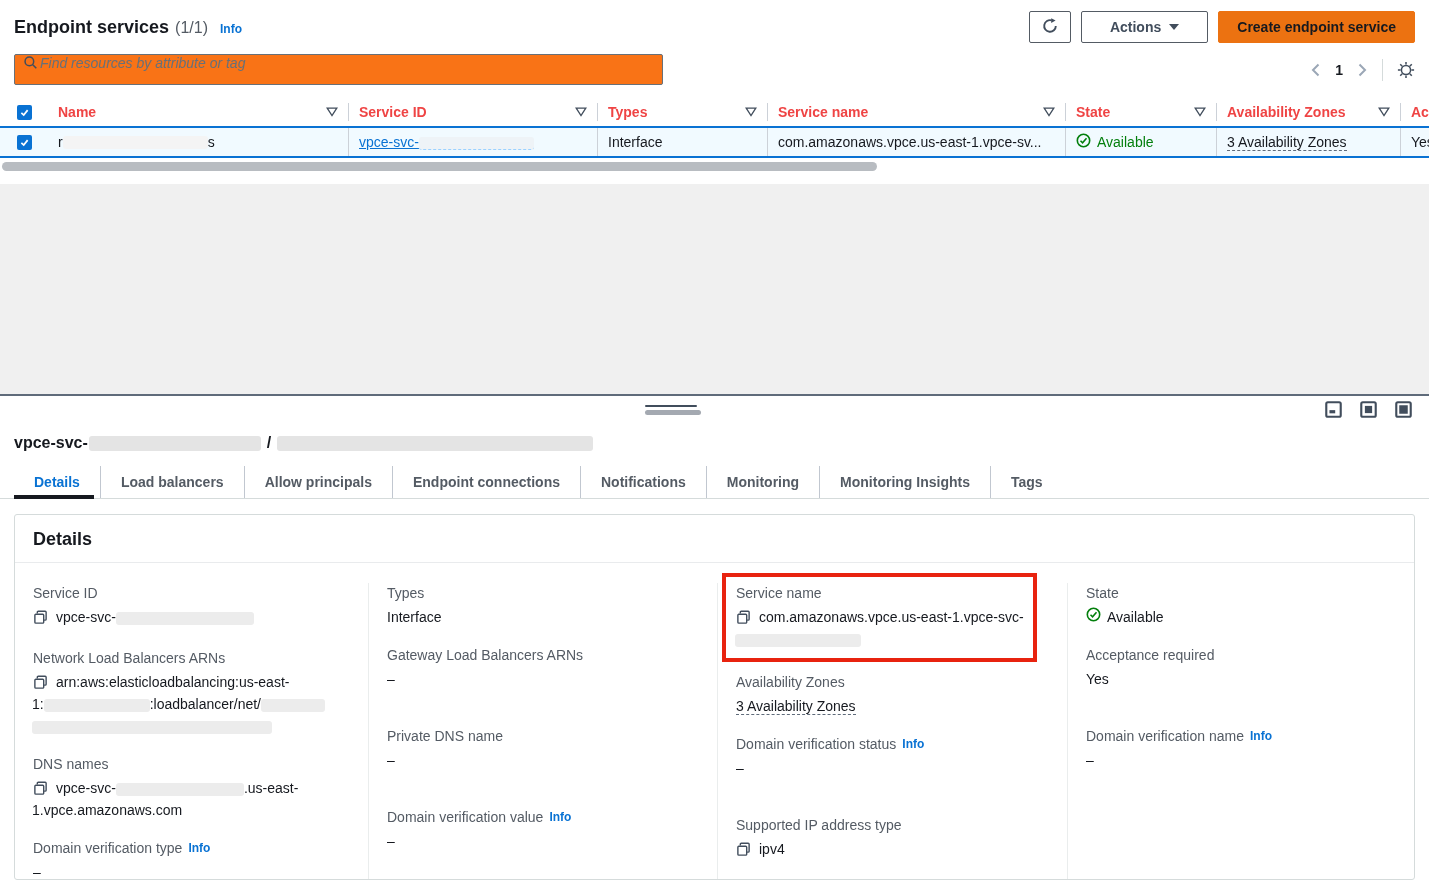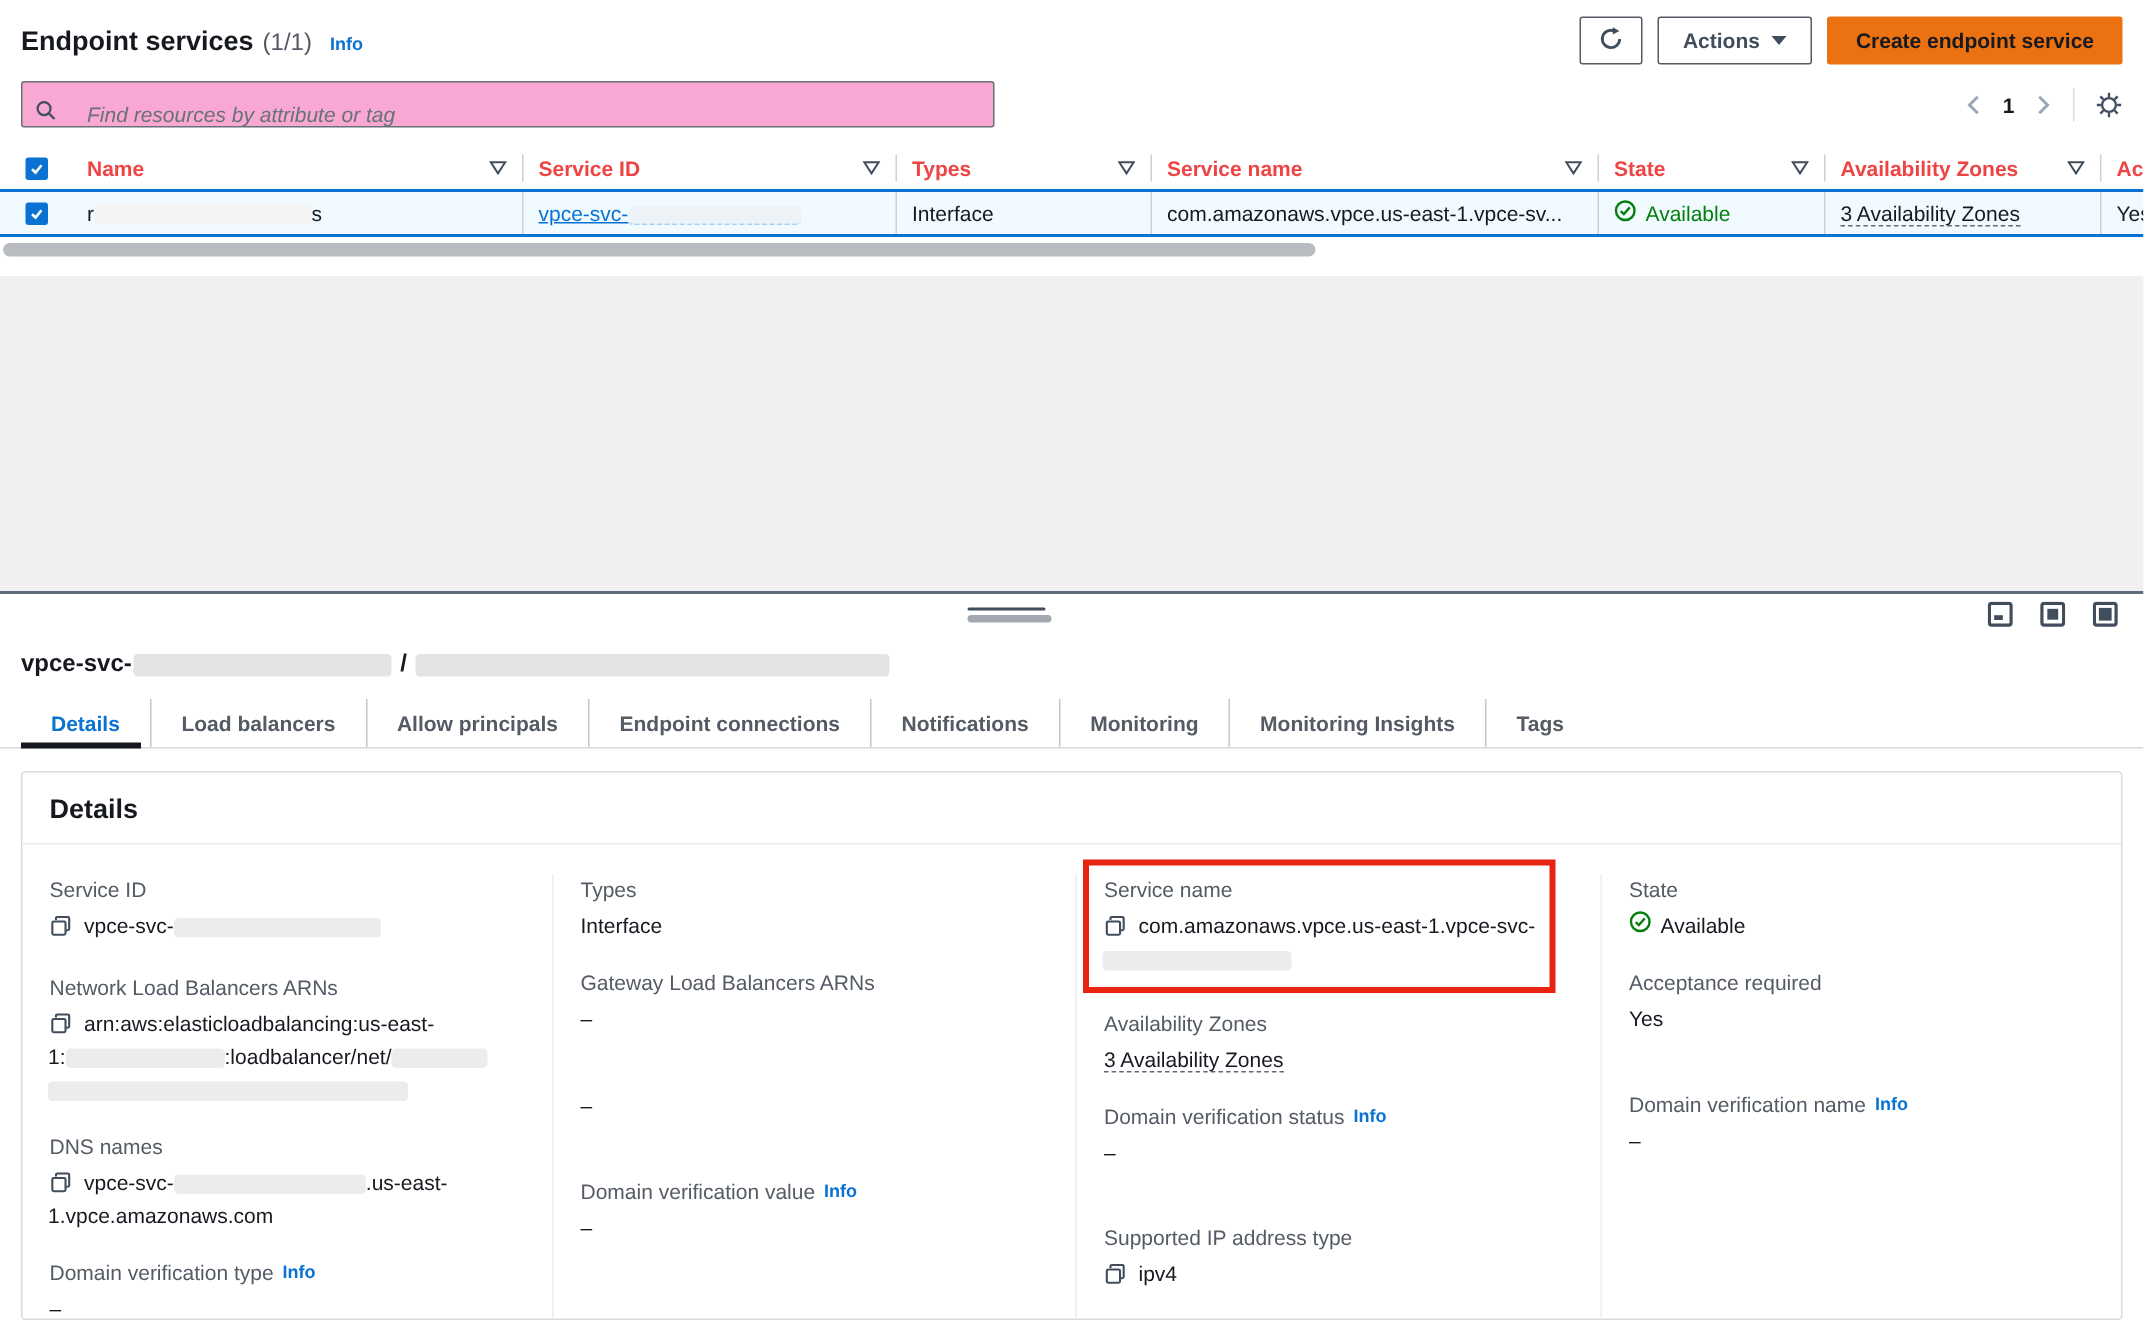--- a/index.html
+++ b/index.html
@@ -11,28 +11,28 @@
   .header-bar { display:flex; justify-content:space-between; align-items:center; padding:11px 14px 0 14px; }
   .header-left { display:flex; align-items:baseline; gap:6px; }
   .page-title { font-size:18px; font-weight:bold; }
   .counter { font-size:16px; font-weight:400; color:#545b64; }
   .info-link { color:#0972d3; font-size:12px; font-weight:bold; cursor:pointer; margin-left:6px; }
   .header-actions { display:flex; gap:10px; align-items:center; }
   .btn { height:32px; background:#fff; border:1px solid #545b64; border-radius:2px;
          font-weight:bold; color:#414d5c; font-size:14px; display:flex; align-items:center;
          justify-content:center; cursor:pointer; font-family:inherit; }
   .btn-icon { width:42px; }
-  .btn-actions { padding:0 16px; gap:8px; }
+  .btn-actions { padding:0 28px; gap:8px; }
   .caret-down { width:0; height:0; border-left:5px solid transparent; border-right:5px solid transparent; border-top:6px solid #414d5c; display:inline-block; }
   .btn-primary { height:32px; padding:0 18px; background:#ec7211; border:1px solid #ec7211;
          border-radius:2px; font-weight:bold; font-size:14px; color:#16191f; cursor:pointer; font-family:inherit; }
 
   .toolbar-row { display:flex; justify-content:space-between; align-items:center; padding:0 14px; margin-top:11px; }
-  .search-box { width:649px; height:31px; border:1px solid #687078; border-radius:2px; background:#f9a8d4;
-                display:flex; align-items:flex-end; padding:0 8px; gap:20px; }
+  .search-box { width:649px; height:31px; border:1px solid #687078; border-radius:2px; background:#f97316;
+                display:flex; align-items:flex-start; padding:0 8px; gap:2px; }
   .search-box input { border:none; outline:none; flex:1; font-size:14px; font-style:italic; color:#414d5c; font-family:inherit; background:transparent; }
   .search-box input::placeholder { color:#687078; font-style:italic; }
   .pagination { display:flex; align-items:center; gap:14px; color:#414d5c; }
   .page-num { font-weight:bold; color:#16191f; }
   .pag-divider { width:1px; height:22px; background:#d5dbdb; }
   .icon-btn { background:none; border:none; cursor:pointer; display:flex; align-items:center; }
 
   
   .table { margin-top:13px; }
   .thead { display:flex; height:28px; align-items:center; }
@@ -358,20 +358,21 @@
       <div class="col">
         <div class="field">
           <div class="f-label">Types</div>
           <div class="f-value">Interface</div>
         </div>
         <div class="field" style="margin-bottom:36px">
           <div class="f-label">Gateway Load Balancers ARNs</div>
           <div class="f-value">–</div>
         </div>
         <div class="field" style="margin-bottom:36px">
+          <div class="f-label">Private DNS name</div>
           <div class="f-value">–</div>
         </div>
         <div class="field">
           <div class="f-label">
               <span>Domain verification value</span>
               <span class="info-link">Info</span>
             </div>
           <div class="f-value">–</div>
         </div>
       </div>

